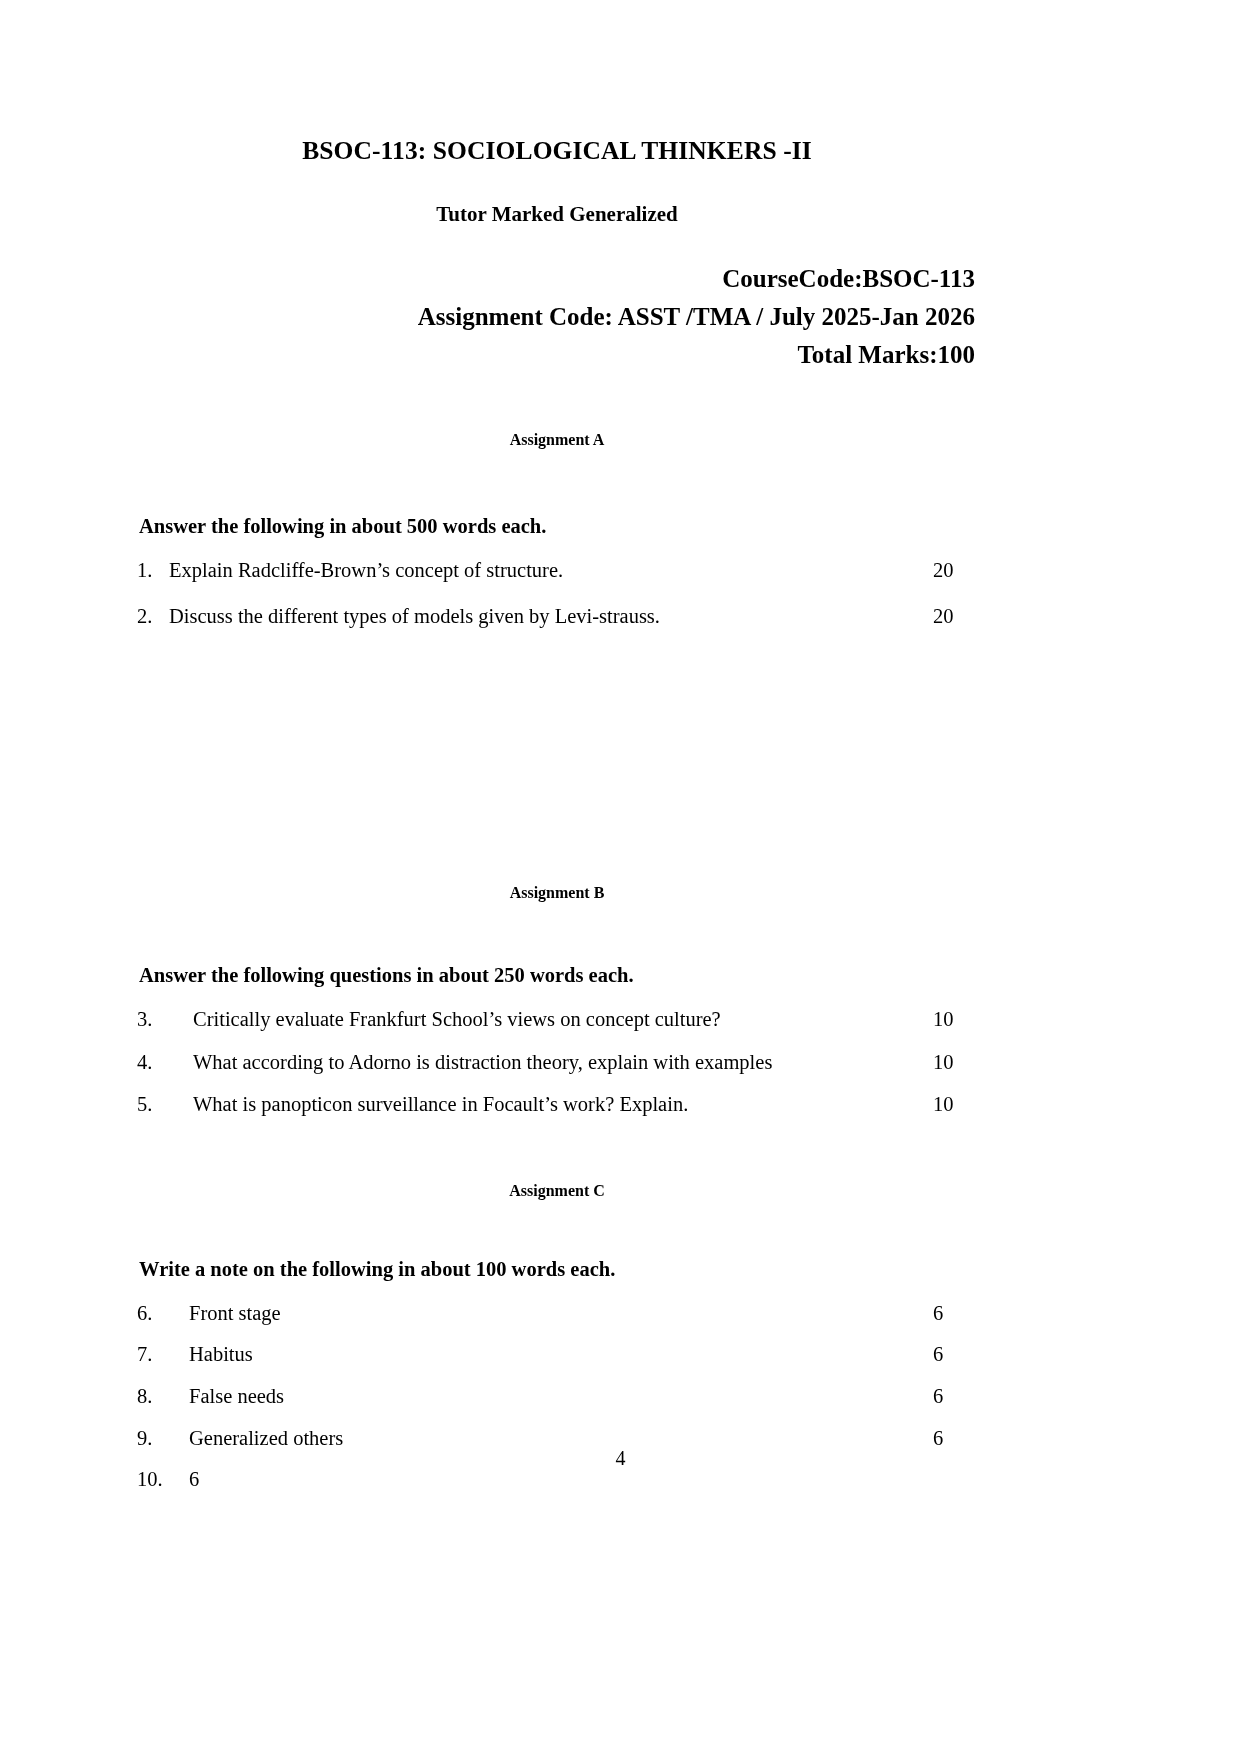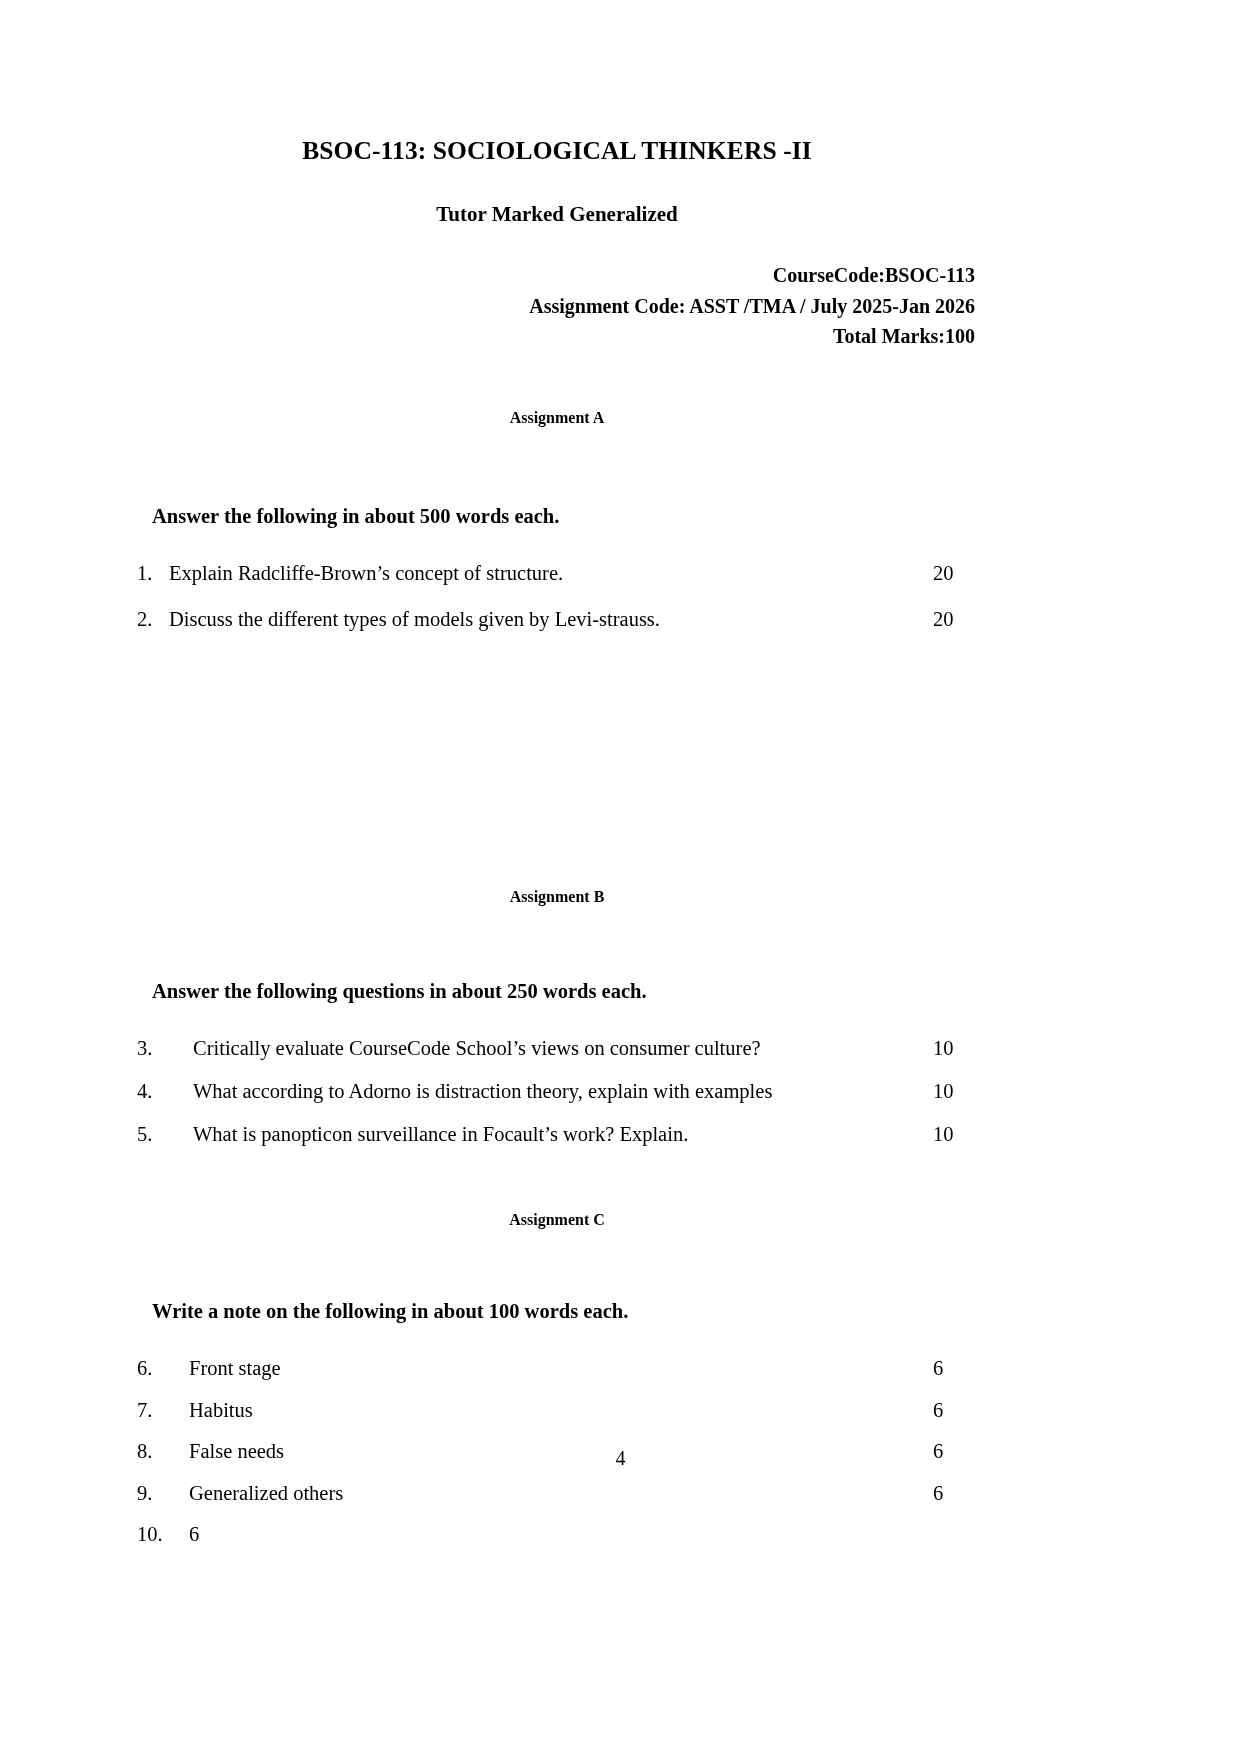--- a/index.html
+++ b/index.html
@@ -44,21 +44,21 @@
     font-weight: bold;
     font-size: 21px;
     margin: 0;
     padding-top: 37px;
     line-height: 1.15;
   }
 
   .course-block {
     text-align: right;
     font-weight: bold;
-    font-size: 20px;
+    font-size: 25px;
     line-height: 1.52;
     margin: 0;
     padding-top: 34px;
     padding-right: 2px;
   }
   .course-block div { white-space: nowrap; }
 
   .section-heading {
     text-align: center;
     font-weight: bold;
@@ -66,21 +66,21 @@
     margin: 0;
     line-height: 1.2;
   }
   .sec-a-heading { padding-top: 56px; }
   .sec-b-heading { padding-top: 234px; }
   .sec-c-heading { padding-top: 46px; }
 
   .instruction {
     font-weight: bold;
     font-size: 20.5px;
-    margin: 15px;
+    margin: 2px;
     line-height: 1.2;
     text-align: left;
   }
   .instr-a { padding-top: 62px; }
   .instr-b { padding-top: 58px; }
   .instr-c { padding-top: 55px; }
 
   .qlist {
     list-style: none;
     margin: 0;
@@ -166,21 +166,21 @@
       </li>
     </ol>
 
     <h3 class="section-heading sec-b-heading">Assignment B</h3>
 
     <p class="instruction instr-b">Answer the following questions in about 250 words each.</p>
 
     <ol class="qlist list-b">
       <li class="qrow">
         <span class="num">3.</span>
-        <span class="qtext">Critically evaluate CourseCode School’s views on consumer culture?</span>
+        <span class="qtext">Critically evaluate Frankfurt School’s views on concept culture?</span>
         <span class="marks">10</span>
       </li>
       <li class="qrow">
         <span class="num">4.</span>
         <span class="qtext">What according to Adorno is distraction theory, explain with examples</span>
         <span class="marks">10</span>
       </li>
       <li class="qrow">
         <span class="num">5.</span>
         <span class="qtext"> What is panopticon surveillance in Focault’s work? Explain.</span>

